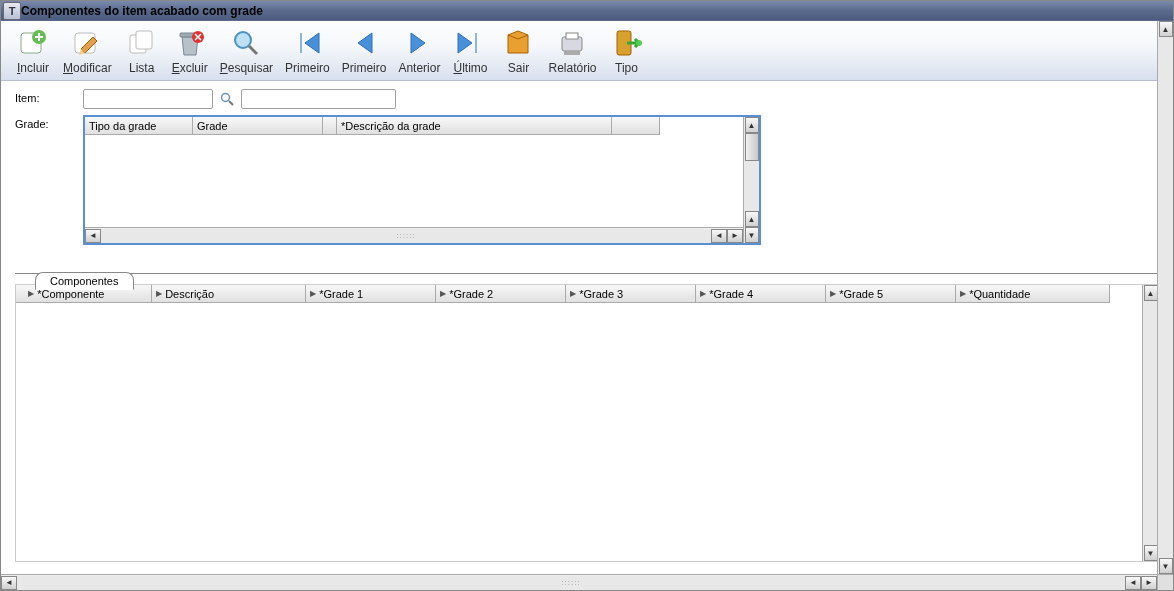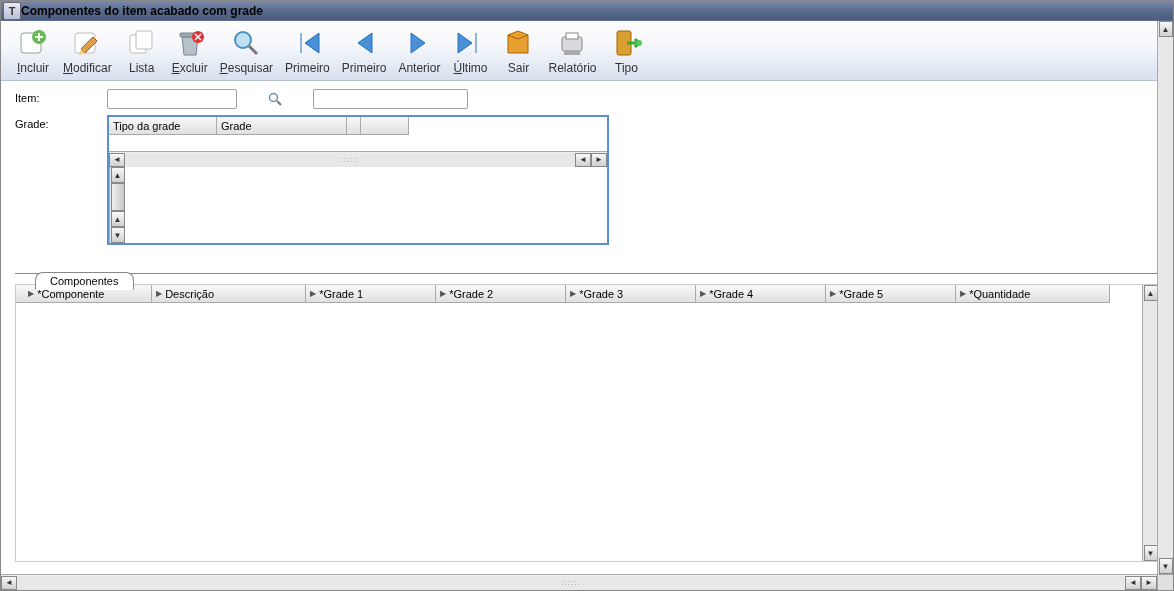--- a/index.html
+++ b/index.html
@@ -34,33 +34,33 @@
   display: flex; flex-direction: column; align-items: center;
   justify-content: flex-start;
   padding: 2px 6px; cursor: pointer; font-size: 10px; color: #333;
   min-width: 48px;
 }
 .toolbar-icon { width: 32px; height: 32px; margin-bottom: 2px; display: flex; align-items: center; justify-content: center; }
 .toolbar-label { font-size: 12px; white-space: nowrap; }
 .toolbar-label .u { text-decoration: underline; }
 
 .form-area { padding: 8px 14px; }
-.form-row { display: flex; align-items: flex-start; margin-bottom: 6px; gap: 24px; }
+.form-row { display: flex; align-items: flex-start; margin-bottom: 6px; }
 .form-label { width: 68px; font-size: 11px; padding-top: 3px; }
 .text-input {
   height: 20px; border: 1px solid #a0a0a0; background: #fff;
   border-radius: 2px; font-size: 11px; padding: 0 4px;
 }
 .text-input.w130 { width: 130px; }
 .text-input.w155 { width: 155px; }
 .search-icon-small { width: 16px; height: 16px; margin: 2px 6px; }
 
 .grades-panel {
-  width: 502px; height: 130px; border: 2px solid #5a8fd6;
-  background: #fff; position: relative; display: flex; flex-direction: column;
+  width: 678px; height: 130px; border: 2px solid #5a8fd6;
+  background: #fff; position: relative; display: flex;
 }
 .grades-main { flex: 1; display: flex; flex-direction: column; overflow: hidden; }
 .grades-header-row { display: flex; height: 18px; }
 .grades-header-cell {
   background: linear-gradient(to bottom, #f8f8f8, #e0e0e0);
   border-right: 1px solid #aaa; border-bottom: 1px solid #aaa;
   font-size: 11px; padding: 2px 4px; display: flex; align-items: center;
 }
 .grades-body { flex: 1; background: #fff; }
 .grades-hscroll {
@@ -269,20 +269,21 @@
     </div>
 
     <div class="form-row">
       <div class="form-label">Grade:</div>
       <div class="grades-panel">
         <div class="grades-main">
           <div class="grades-header-row" id="grades-header">
               <div class="grades-header-cell" style="width: 108px;">Tipo da grade</div>
               <div class="grades-header-cell" style="width: 130px;">Grade</div>
               <div class="grades-header-cell" style="width: 14px;"></div>
+              <div class="grades-header-cell" style="width: 275px;">*Descrição da grade</div>
               <div class="grades-header-cell" style="width: 48px;"></div>
             </div>
           <div class="grades-body"></div>
           <div class="grades-hscroll">
             <div class="hscroll-btn">◄</div>
             <div class="hscroll-track">
                 <span class="grip-dots">::::::</span>
               </div>
             <div class="hscroll-btn">◄</div>
             <div class="hscroll-btn">►</div>

